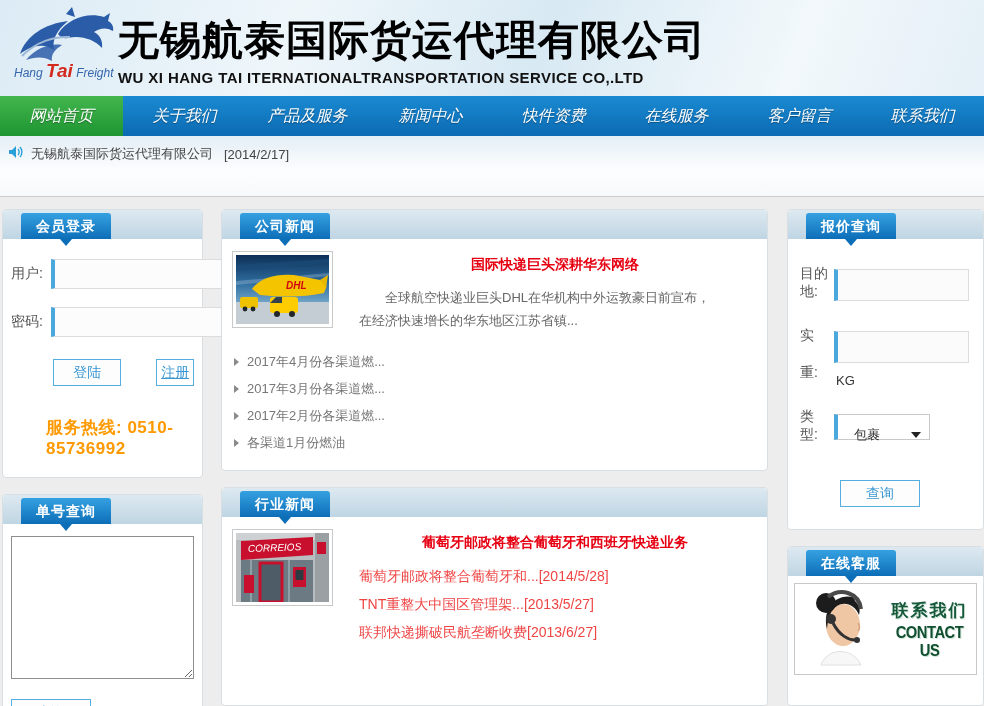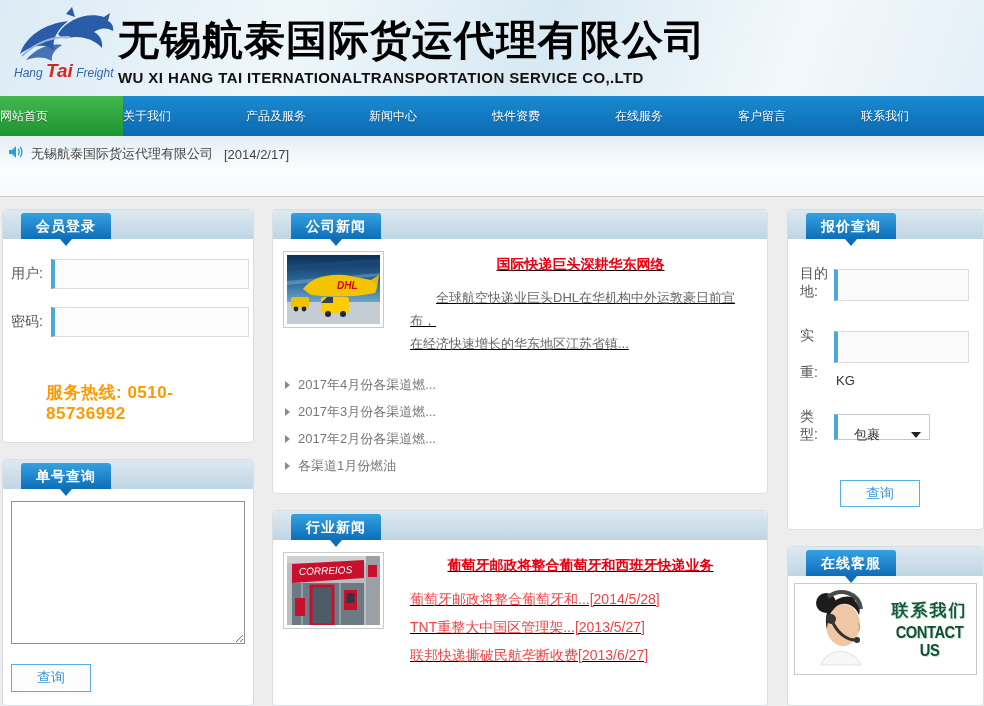--- a/index.html
+++ b/index.html
@@ -13,33 +13,33 @@
   .logo svg { display:block; }
   .logo-text { position:absolute; left:8px; bottom:10px; font-size:12px; font-style:italic; white-space:nowrap; }
   .logo-text .b { color:#3566ad; }
   .logo-text .r { color:#d42a1e; font-weight:bold; font-size:19px; }
   .title-wrap { padding-top:4px; }
   .main-title { font-size:41px; font-weight:bold; color:#000; letter-spacing:1px; line-height:50px; }
   .sub-title { font-size:15px; font-weight:bold; color:#111; letter-spacing:0.4px; margin-top:4px; }
 
   
   .nav { height:40px; display:flex; background:linear-gradient(#1a8ad2,#0b6ab2); }
-  .nav-item { flex:1; line-height:40px; color:#fff; font-size:12px; cursor:pointer; text-shadow:0 1px 1px rgba(0,0,0,0.35); }
+  .nav-item { flex:1; text-align:center; line-height:40px; color:#fff; font-size:16px; cursor:pointer; text-shadow:0 1px 1px rgba(0,0,0,0.35);font-style:italic; }
   .nav-item.active { background:linear-gradient(#43b64d,#1e9532); }
 
   
   .announce { height:61px; background:linear-gradient(#e4eef5,#fbfdfe 55%,#f7f9fa); border-bottom:1px solid #cccccc; padding:9px 10px 0 8px; }
   .announce-row { display:flex; align-items:center; gap:7px; }
   .announce-row svg { flex:none; }
   .announce-text { font-size:13px; color:#444; }
   .announce-date { font-size:13px; color:#444; margin-left:4px; }
 
   
   .content { display:flex; padding:12px 0 0 2px; align-items:stretch; height:509px; }
-  .col-left { width:252px; display:flex; flex-direction:column; }
+  .col-left { width:201px; display:flex; flex-direction:column; }
   .col-mid { flex:1; margin:0 19px 0 18px; display:flex; flex-direction:column;border-radius:24px; }
   .col-right { width:197px; display:flex; flex-direction:column; }
 
   .block { background:#fff; border:1px solid #d9dee2; border-radius:4px; }
   .block + .block { margin-top:16px; }
   .grow { flex:1; }
 
   .panel-head { height:29px; background:linear-gradient(#dde9f1,#bfd5e3); border-radius:4px 4px 0 0; position:relative; }
   .panel-tab { position:absolute; left:18px; top:3px; height:26px; line-height:26px; padding:0 15px; background:linear-gradient(#35a1e1,#0d6eb8); color:#fff; font-size:14px; font-weight:bold; border-radius:3px 3px 0 0; letter-spacing:1px; }
   .panel-tab::after { content:''; position:absolute; top:100%; left:50%; margin-left:-6px; border-left:6px solid transparent; border-right:6px solid transparent; border-top:7px solid #0d6eb8; }
@@ -58,21 +58,21 @@
   
   .track-body { padding:12px 8px; }
   .track-area { width:100%; height:143px; border:1px solid #8e8e8e; resize:both; font-size:13px; font-family:inherit; padding:4px; outline:none; background:#fff; }
   .track-btn { width:80px; height:28px; margin-top:16px; display:block; }
 
   
   .news-body { padding:12px 10px 10px 10px; }
   .featured { display:flex; }
   .thumb-box { width:101px; height:77px; border:1px solid #c9c9c9; background:#fff; padding:3px; flex:none; cursor:pointer; }
   .thumb-box svg { display:block; }
-  .feat-text { flex:1; padding-left:26px; padding-right:6px;text-decoration:underline; }
+  .feat-text { flex:1; padding-left:26px; padding-right:6px; }
   .headline { text-align:center; color:#e60012; font-weight:bold; font-size:14px; margin-top:5px; cursor:pointer; }
   .summary { margin-top:12px; font-size:13px; color:#666; line-height:23px; }
   .summary .ln1 { text-indent:2em; display:block; }
   .summary .ln2 { display:block; }
   .news-list { margin:16px 0 4px 2px; list-style:none; }
   .news-list li { display:flex; align-items:center; height:27px; font-size:13px; color:#777; cursor:pointer; }
   .tri { width:0; height:0; border-top:4px solid transparent; border-bottom:4px solid transparent; border-left:5px solid #8a8a8a; margin-right:8px; flex:none; }
   .ind-list { margin-top:10px; list-style:none; }
   .ind-list li { font-size:14px; color:#ef4444; line-height:28px; cursor:pointer; }
 
@@ -156,20 +156,24 @@
           <span class="panel-tab">会员登录</span>
         </div>
         <div class="login-body">
           <div class="form-row">
             <span class="form-label">用户:</span>
             <input class="acc-input" type="text" style="">
           </div>
           <div class="form-row">
             <span class="form-label">密码:</span>
             <input class="acc-input" type="password" style="">
+          </div>
+          <div class="login-btn-row">
+            <button class="btn login-btn">登陆</button>
+            <span class="reg-link">注册</span>
           </div>
         </div>
         <div class="hotline">服务热线: 0510-85736992</div>
       </div>
 
       <div class="block grow">
         <div class="panel-head">
           <span class="panel-tab">单号查询</span>
         </div>
         <div class="track-body">

